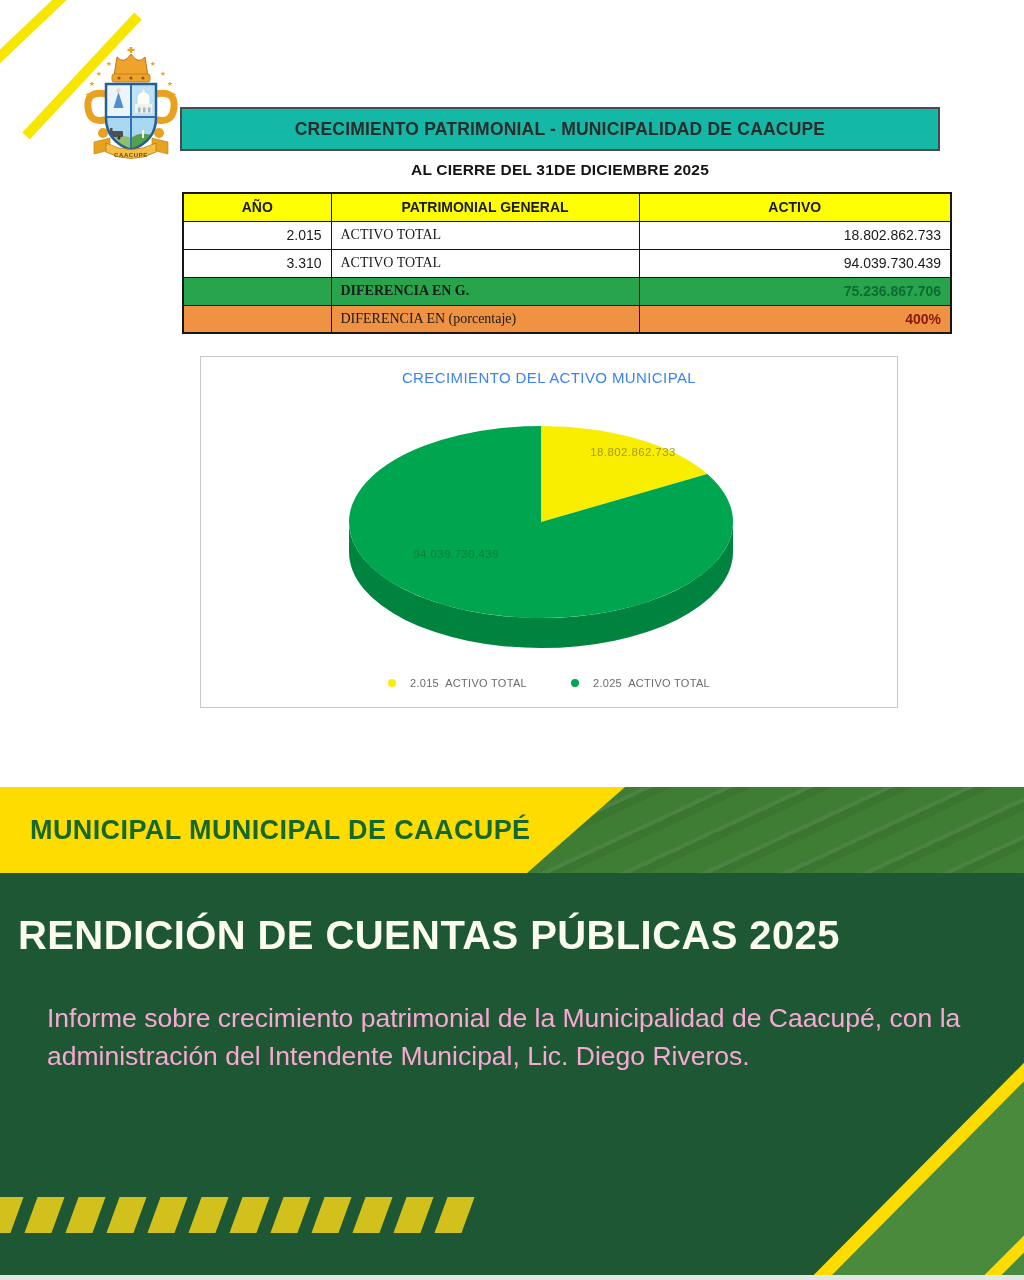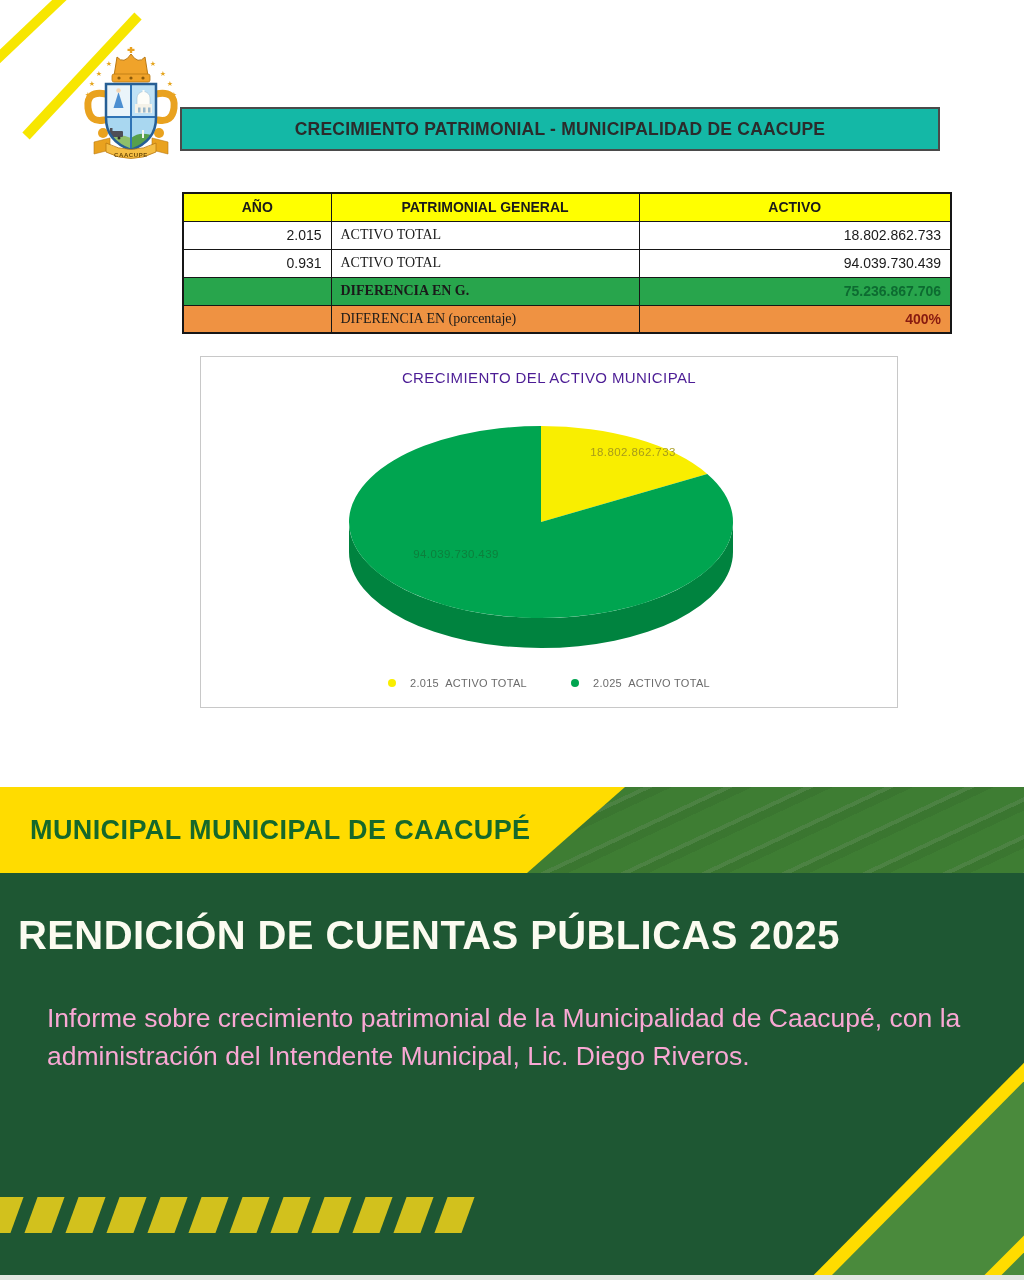--- a/index.html
+++ b/index.html
@@ -32,21 +32,21 @@
   tr.row-green td{background:#28A54C;}
   tr.row-green td.c-concept{font-weight:700;}
   tr.row-green td.c-amount{font-weight:700;color:#0D6B31;}
   tr.row-orange td{background:#EF9242;}
   tr.row-orange td.c-amount{font-weight:700;color:#871A10;font-size:14px;padding-left:13px;}
 
   
   .chart-box{position:absolute;left:200px;top:356px;width:698px;height:352px;
              background:#ffffff;border:1px solid #C8C8C8;box-sizing:border-box;}
   .chart-title{position:absolute;left:0;top:12px;width:100%;text-align:center;
-               font-size:15px;color:#4c1d95;letter-spacing:.4px;}
+               font-size:15px;color:#3b82f6;letter-spacing:.4px;}
   #pie-svg{position:absolute;left:0;top:0;}
   #legend{position:absolute;left:0;top:320px;width:100%;display:flex;
           justify-content:center;gap:44px;}
   .legend-item{display:flex;align-items:center;gap:14px;}
   .legend-dot{width:8px;height:8px;border-radius:50%;display:inline-block;}
   .legend-text{font-size:11px;color:#6B6B6B;white-space:pre;letter-spacing:.3px;}
 
   
   .banner{position:absolute;left:0;top:787px;width:1024px;height:86px;background:#3E7D33;}
   .banner-stripes{position:absolute;inset:0;
@@ -139,20 +139,21 @@
       <path d="M18 96 L34 92 L34 104 L18 108 Z" fill="#E9A21F" stroke="#B97812" stroke-width="0.6"></path>
       <path d="M92 96 L76 92 L76 104 L92 108 Z" fill="#E9A21F" stroke="#B97812" stroke-width="0.6"></path>
       <path d="M30 97 Q55 110 80 97 L80 106 Q55 119 30 106 Z" fill="#F5BE44" stroke="#B97812" stroke-width="0.8"></path>
       <text x="55" y="110.5" text-anchor="middle" font-size="6" font-weight="bold" fill="#6B4A08" letter-spacing="0.6">CAACUPE</text>
     </g>
   </svg>
 
   <div class="title-box">
     <span>CRECIMIENTO PATRIMONIAL - MUNICIPALIDAD DE CAACUPE</span>
   </div>
+  <div class="subtitle">AL CIERRE DEL 31DE DICIEMBRE 2025</div>
 
   <table class="patri">
     <colgroup>
         <col style="width:148px">
         <col style="width:308px">
         <col style="width:312px">
       </colgroup>
     <thead>
         <tr id="thead-row">
           <th>AÑO</th>
@@ -160,21 +161,21 @@
           <th>ACTIVO</th>
         </tr>
       </thead>
     <tbody id="tbody">
         <tr>
           <td class="c-year">2.015</td>
           <td class="c-concept">ACTIVO TOTAL</td>
           <td class="c-amount">18.802.862.733</td>
         </tr>
         <tr>
-          <td class="c-year">0.931</td>
+          <td class="c-year">3.310</td>
           <td class="c-concept">ACTIVO TOTAL</td>
           <td class="c-amount">94.039.730.439</td>
         </tr>
         <tr class="row-green">
           <td class="c-year"></td>
           <td class="c-concept">DIFERENCIA EN G.</td>
           <td class="c-amount">75.236.867.706</td>
         </tr>
         <tr class="row-orange">
           <td class="c-year"></td>

